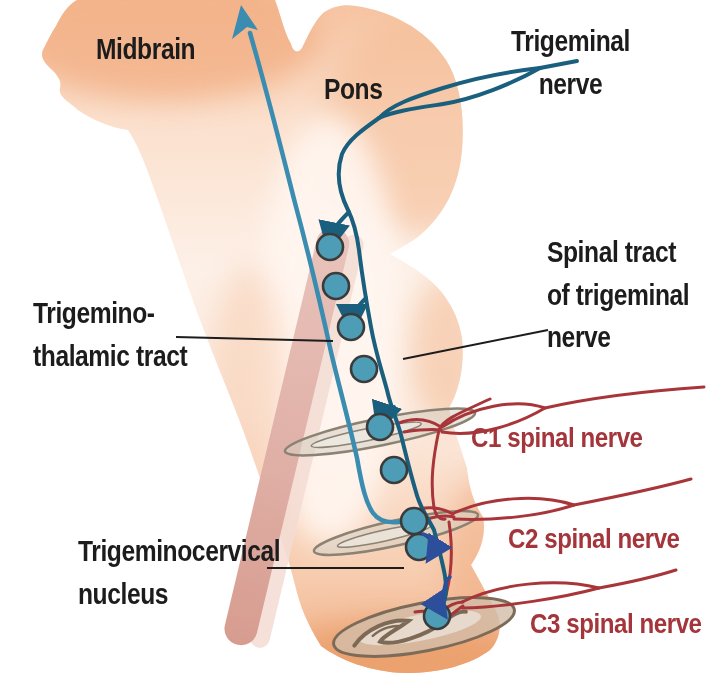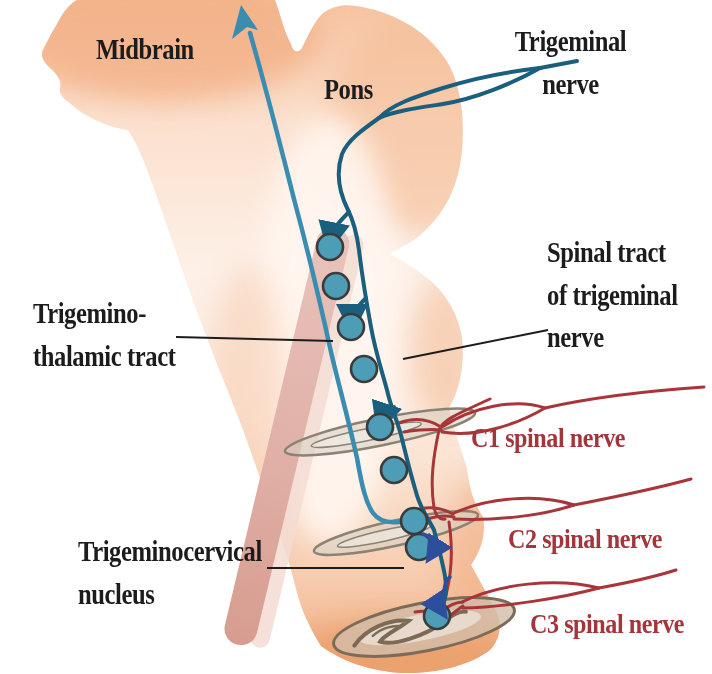--- a/index.html
+++ b/index.html
@@ -1,19 +1,19 @@
 <!DOCTYPE html>
 <html><head>
 <meta charset="utf-8">
 <style>
   html,body{margin:0;padding:0;background:#ffffff;}
   #stage{
     position:relative;width:712px;height:674px;overflow:hidden;
     background:#ffffff;
-    font-family:Liberation Serif, serif;
+    font-family:Liberation Sans, sans-serif;
   }
   #stage svg{position:absolute;left:0;top:0;}
   .lbl{
     position:absolute;
     color:#1c1c1c;
     font-weight:bold;
     font-size:30px;
     line-height:1.42;
     letter-spacing:-0.5px;
     transform:scaleX(0.82);

